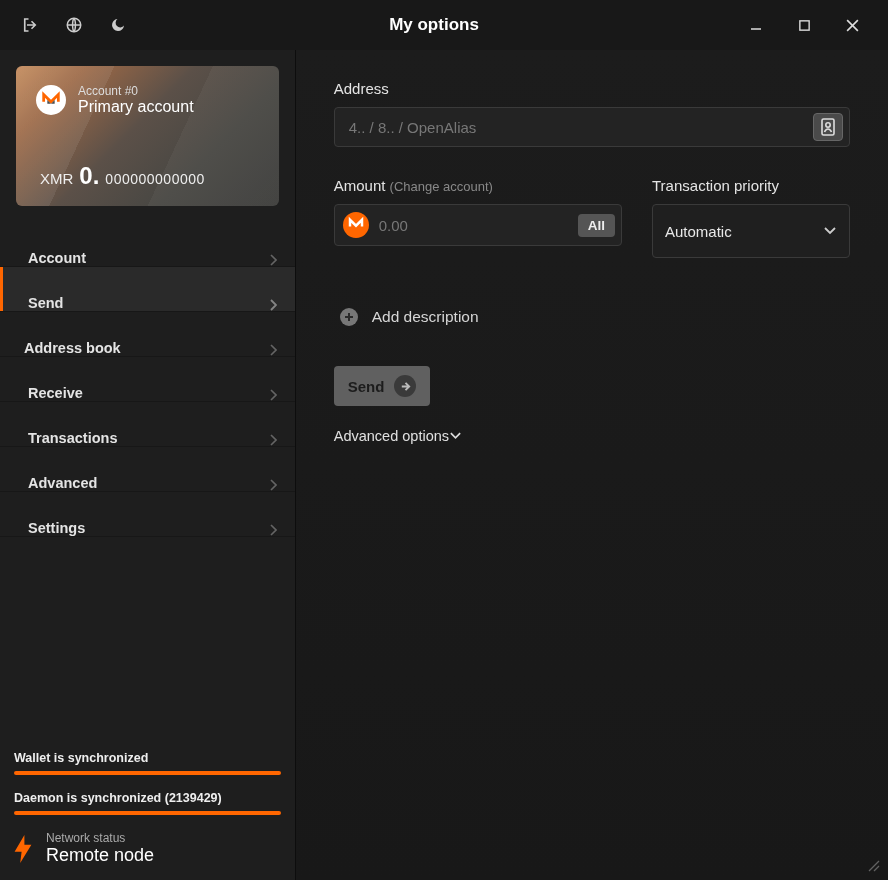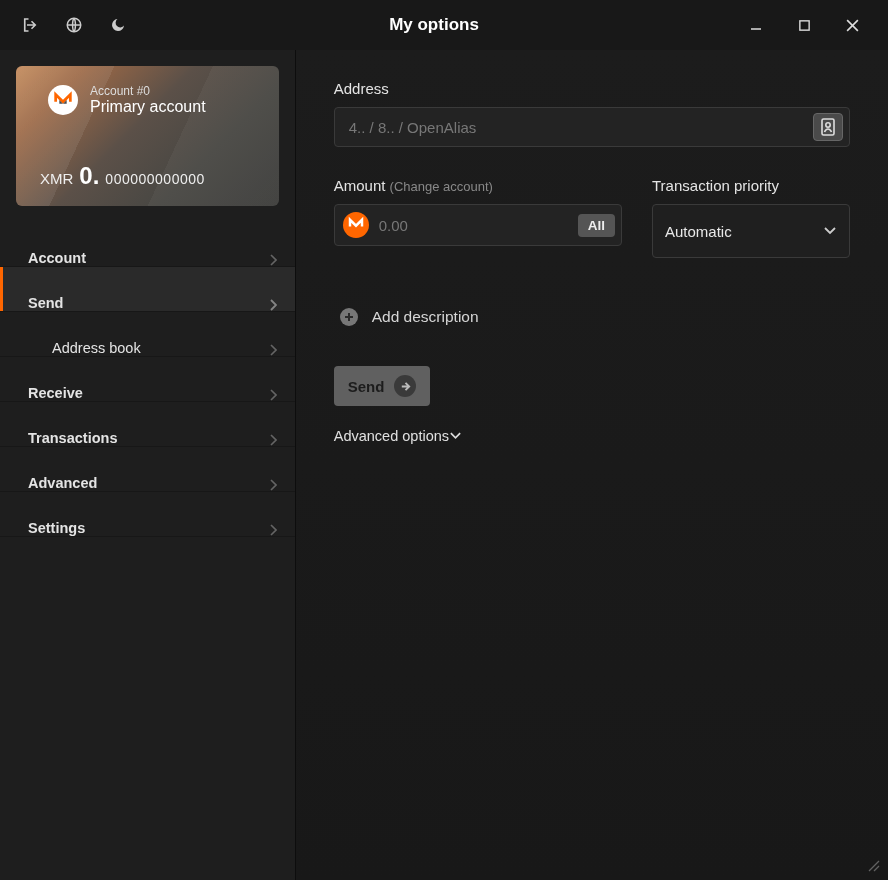--- a/index.html
+++ b/index.html
@@ -32,21 +32,21 @@
   display: flex;
   flex-direction: column;
   border-right: 1px solid #0d0d0d;
 }
 
 .account-card {
   margin: 16px;
   height: 140px;
   border-radius: 6px;
   background: linear-gradient(135deg, #c38a5b 0%, #9b6846 18%, #5b5048 45%, #484743 70%, #3c3c3a 100%);
-  padding: 18px 32px;
+  padding: 18px 20px;
   position: relative;
   overflow: hidden;
 }
 .account-card::before {
   content:"";
   position:absolute; inset:0;
   background: linear-gradient(115deg, rgba(255,255,255,0.08) 0 30%, transparent 30% 60%, rgba(255,255,255,0.04) 60% 100%);
 }
 .account-top { display: flex; align-items: center; gap: 12px; position: relative; }
 .monero-logo {
@@ -73,21 +73,21 @@
   border-bottom: 1px solid #171717;
   position: relative;
   font-weight: 600;
 }
 .nav-item.active {
   background: #2a2a2a;
 }
 .nav-item.active::before {
   content:""; position:absolute; left:0; top:0; bottom:0; width:3px; background:#ff6600;
 }
-.nav-item.sub { padding-left: 52px; font-weight: 400;}
+.nav-item.sub { padding-left: 24px; font-weight: 700;}
 .nav-chevron { margin-left:auto; opacity:0.5; }
 
 .sidebar-bottom { margin-top: auto; padding: 10px 14px 14px; }
 .sync-label { font-size: 12.5px; font-weight:600; color:#eee; margin-bottom:6px;}
 .sync-bar { height:4px; background:#ff6600; border-radius:2px; margin-bottom:16px;}
 .netstatus { display:flex; gap:14px; align-items:center; margin-top:8px;}
 .bolt { color:#ff6600; font-size:26px; }
 .netstatus-label { font-size:12px; color:#aaa; }
 .netstatus-value { font-size:18px; color:#fff; }
 
@@ -276,20 +276,37 @@
       <div class="nav-item">
         <span>Settings</span>
         <span class="nav-chevron">
           <svg width="8" height="12" viewBox="0 0 8 12" fill="none" stroke="#aaa" stroke-width="1.6">
               <path d="M2 1l5 5-5 5"></path>
             </svg>
         </span>
       </div>
     </div>
 
+    <div class="sidebar-bottom">
+      <div class="sync-label">Wallet is synchronized</div>
+      <div class="sync-bar"></div>
+      <div class="sync-label">Daemon is synchronized (2139429)</div>
+      <div class="sync-bar"></div>
+      <div class="netstatus">
+        <div class="bolt">
+          <svg width="18" height="28" viewBox="0 0 12 20" fill="#ff6600">
+              <path d="M7 0L0 12h5l-1 8 8-13H7z"></path>
+            </svg>
+        </div>
+        <div>
+          <div class="netstatus-label">Network status</div>
+          <div class="netstatus-value">Remote node</div>
+        </div>
+      </div>
+    </div>
   </div>
 
   <div class="main">
     <div class="field-label">Address</div>
     <div class="input-wrap">
       <input type="text" placeholder="4.. / 8.. / OpenAlias" style="">
       <div class="addr-book-btn">
         <svg width="16" height="18" viewBox="0 0 16 18" fill="none" stroke="#ddd" stroke-width="1.6">
             <rect x="2" y="1" width="12" height="16" rx="1.5"></rect>
             <circle cx="8" cy="7" r="2.2"></circle>

